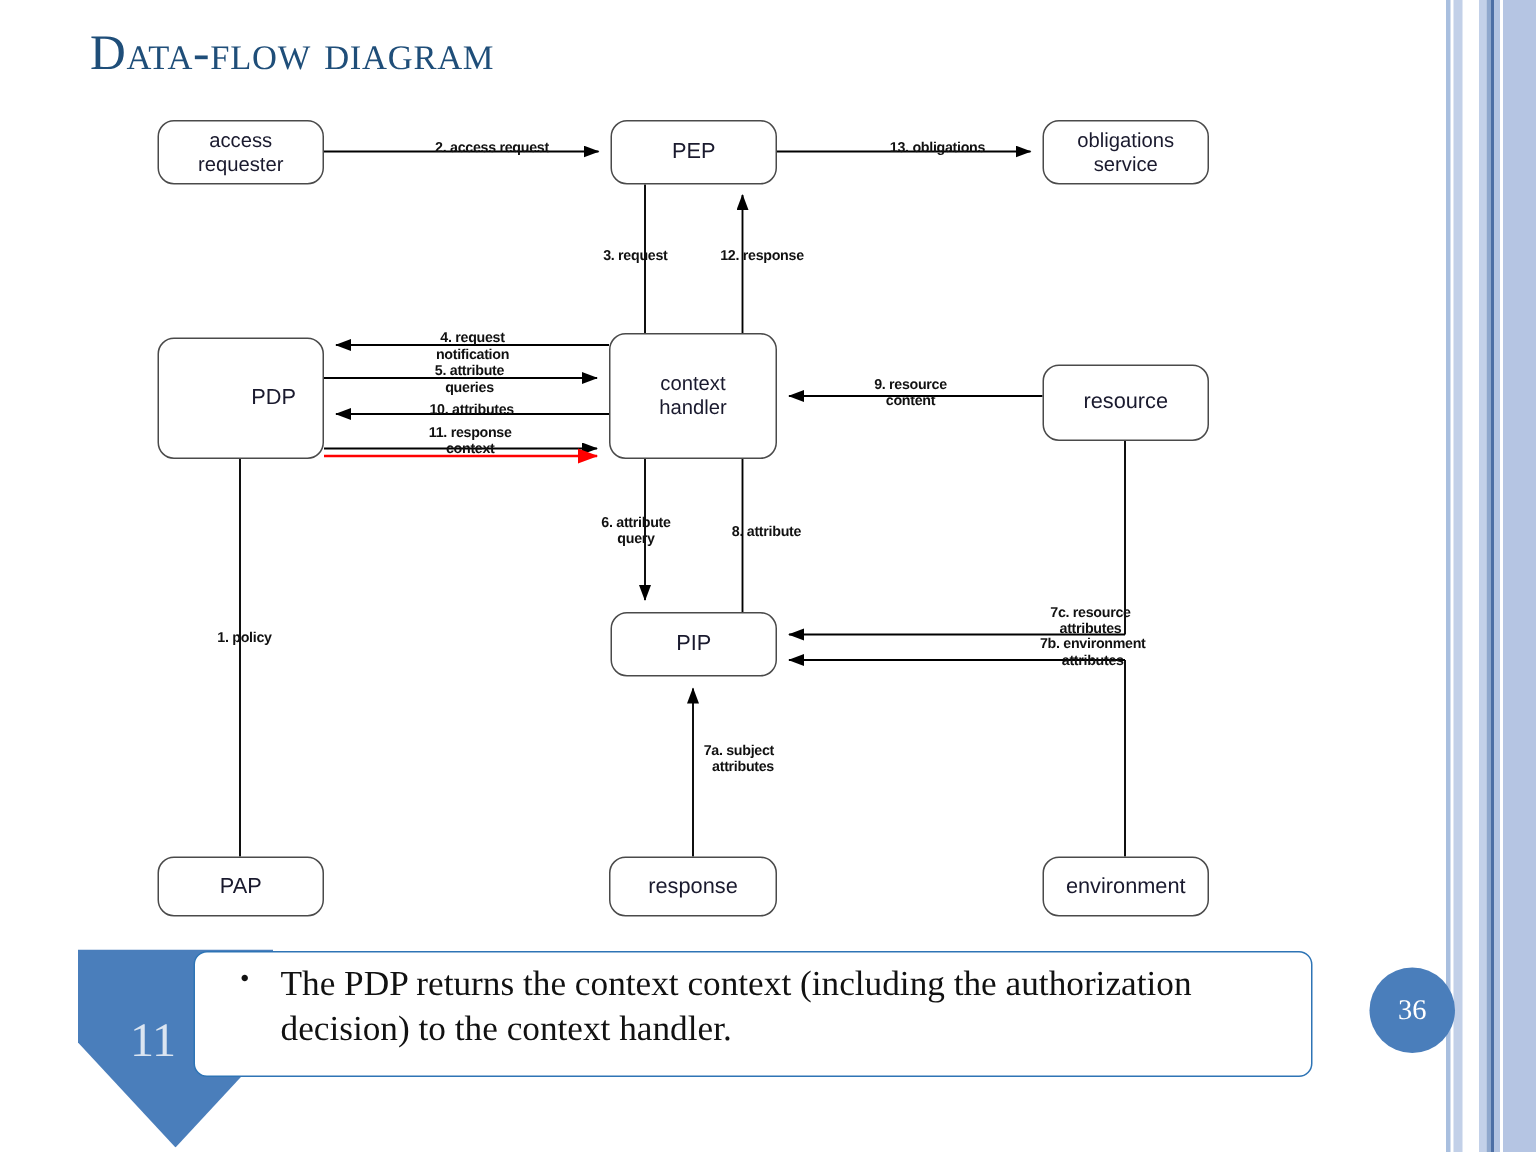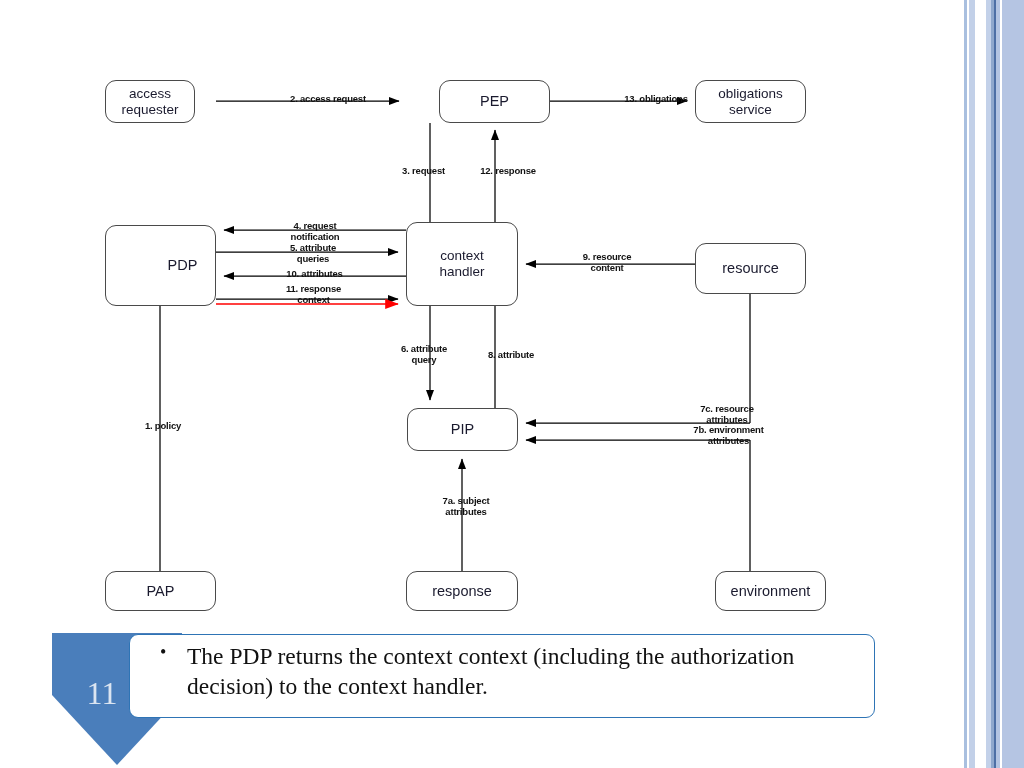--- a/index.html
+++ b/index.html
@@ -97,20 +97,21 @@
       <i style="left: 12px; width: 3px; background: rgb(255, 255, 255);"></i>
       <i style="left: 15px; width: 7px; background: rgb(255, 255, 255);"></i>
       <i style="left: 22px; width: 5px; background: rgb(195, 209, 233);"></i>
       <i style="left: 27px; width: 3px; background: rgb(143, 168, 205);"></i>
       <i style="left: 30px; width: 2px; background: rgb(77, 111, 165);"></i>
       <i style="left: 32px; width: 4px; background: rgb(179, 196, 226);"></i>
       <i style="left: 36px; width: 2px; background: rgb(255, 255, 255);"></i>
       <i style="left: 38px; width: 22px; background: rgb(181, 197, 227);"></i>
     </div>
 
+  <div class="title">Data-flow diagram</div>
 
   <div class="diagram">
 
     <svg width="900" height="630">
       <defs>
         <marker id="ah" markerWidth="9" markerHeight="9" refX="8" refY="3.2" orient="auto" markerUnits="strokeWidth">
           <path d="M0,0 L8.5,3.2 L0,6.4 z" fill="#000"></path>
         </marker>
         <marker id="ahr" markerWidth="9" markerHeight="9" refX="8" refY="3.2" orient="auto" markerUnits="strokeWidth">
           <path d="M0,0 L8.5,3.2 L0,6.4 z" fill="#FF0000"></path>
@@ -150,24 +151,24 @@
 
         <line x1="462" y1="571" x2="462" y2="459" marker-end="url(#ah)"></line>
       </g>
 
       <g stroke="#FF0000" stroke-width="1.6" fill="none">
         <line x1="216" y1="304" x2="398" y2="304" marker-end="url(#ahr)"></line>
       </g>
     </svg>
 
     <div id="node-layer">
-        <div class="node small" style="left: 105px; top: 80px; width: 90px; height: 43px;">
+        <div class="node small" style="left: 105px; top: 80px; width: 111px; height: 43px;">
           <span>access<br>requester</span>
         </div>
-        <div class="node" style="left: 407px; top: 80px; width: 111px; height: 43px; margin-left: 32px;">
+        <div class="node" style="left: 407px; top: 80px; width: 111px; height: 43px;">
           <span>PEP</span>
         </div>
         <div class="node small" style="left: 695px; top: 80px; width: 111px; height: 43px;">
           <span>obligations<br>service</span>
         </div>
         <div class="node" style="left: 105px; top: 225px; width: 111px; height: 81px; padding-left: 44px;">
           <span>PDP</span>
         </div>
         <div class="node small" style="left: 406px; top: 222px; width: 112px; height: 84px;">
           <span>context<br>handler</span>
@@ -177,49 +178,50 @@
         </div>
         <div class="node" style="left: 407px; top: 408px; width: 111px; height: 43px;">
           <span>PIP</span>
         </div>
         <div class="node" style="left: 105px; top: 571px; width: 111px; height: 40px;">
           <span>PAP</span>
         </div>
         <div class="node" style="left: 406px; top: 571px; width: 112px; height: 40px;">
           <span>response</span>
         </div>
-        <div class="node" style="left: 695px; top: 571px; width: 111px; height: 40px; margin-left: 20px;">
+        <div class="node" style="left: 695px; top: 571px; width: 111px; height: 40px;">
           <span>environment</span>
         </div>
       </div>
 
     <div id="label-layer">
         <div class="elabel" style="left: 258px; top: 94px; width: 140px;">2. access request</div>
-        <div class="elabel" style="left: 596px; top: 94px; width: 120px;">13. obligations</div>
+        <div class="elabel" style="left: 565px; top: 94px; width: 120px;">13. obligations</div>
         <div class="elabel" style="left: 365px; top: 166px; width: 80px; text-align: right;">3. request</div>
         <div class="elabel" style="left: 463px; top: 166px; width: 90px;">12. response</div>
         <div class="elabel wrap" style="left: 255px; top: 221px; width: 120px;">4. request<br>notification</div>
         <div class="elabel wrap" style="left: 258px; top: 243px; width: 110px;">5. attribute<br>queries</div>
         <div class="elabel" style="left: 262px; top: 269px; width: 105px;">10. attributes</div>
         <div class="elabel wrap" style="left: 256px; top: 284px; width: 115px;">11. response<br>context</div>
         <div class="elabel wrap" style="left: 557px; top: 252px; width: 100px;">9. resource<br>content</div>
         <div class="elabel wrap" style="left: 381px; top: 344px; width: 86px;">6. attribute<br>query</div>
         <div class="elabel" style="left: 466px; top: 350px; width: 90px;">8. attribute</div>
         <div class="elabel wrap" style="left: 672px; top: 404px; width: 110px;">7c. resource<br>attributes</div>
         <div class="elabel wrap" style="left: 666px; top: 425px; width: 125px; text-align: center;">7b. environment<br>attributes</div>
         <div class="elabel" style="left: 128px; top: 421px; width: 70px;">1. policy</div>
-        <div class="elabel wrap" style="left: 416px; top: 496px; width: 100px;">7a. subject<br>attributes</div>
+        <div class="elabel wrap" style="left: 416px; top: 496px; width: 100px; text-align: right;">7a. subject<br>attributes</div>
       </div>
   </div>
 
   <svg class="callout-arrow" viewBox="0 0 130 132">
     <polygon points="0,0 130,0 130,62 65,132 0,62" fill="#4a7ebb"></polygon>
   </svg>
   <div class="callout-num">11</div>
 
   <div class="callout-box"></div>
   <div class="callout-text">
     <span class="bullet">•</span>
     <span class="body">The PDP returns the context context (including the authorization decision) to the context handler.</span>
   </div>
 
+  <div class="page-badge">36</div>
 
 </div>
 
 </body></html>

